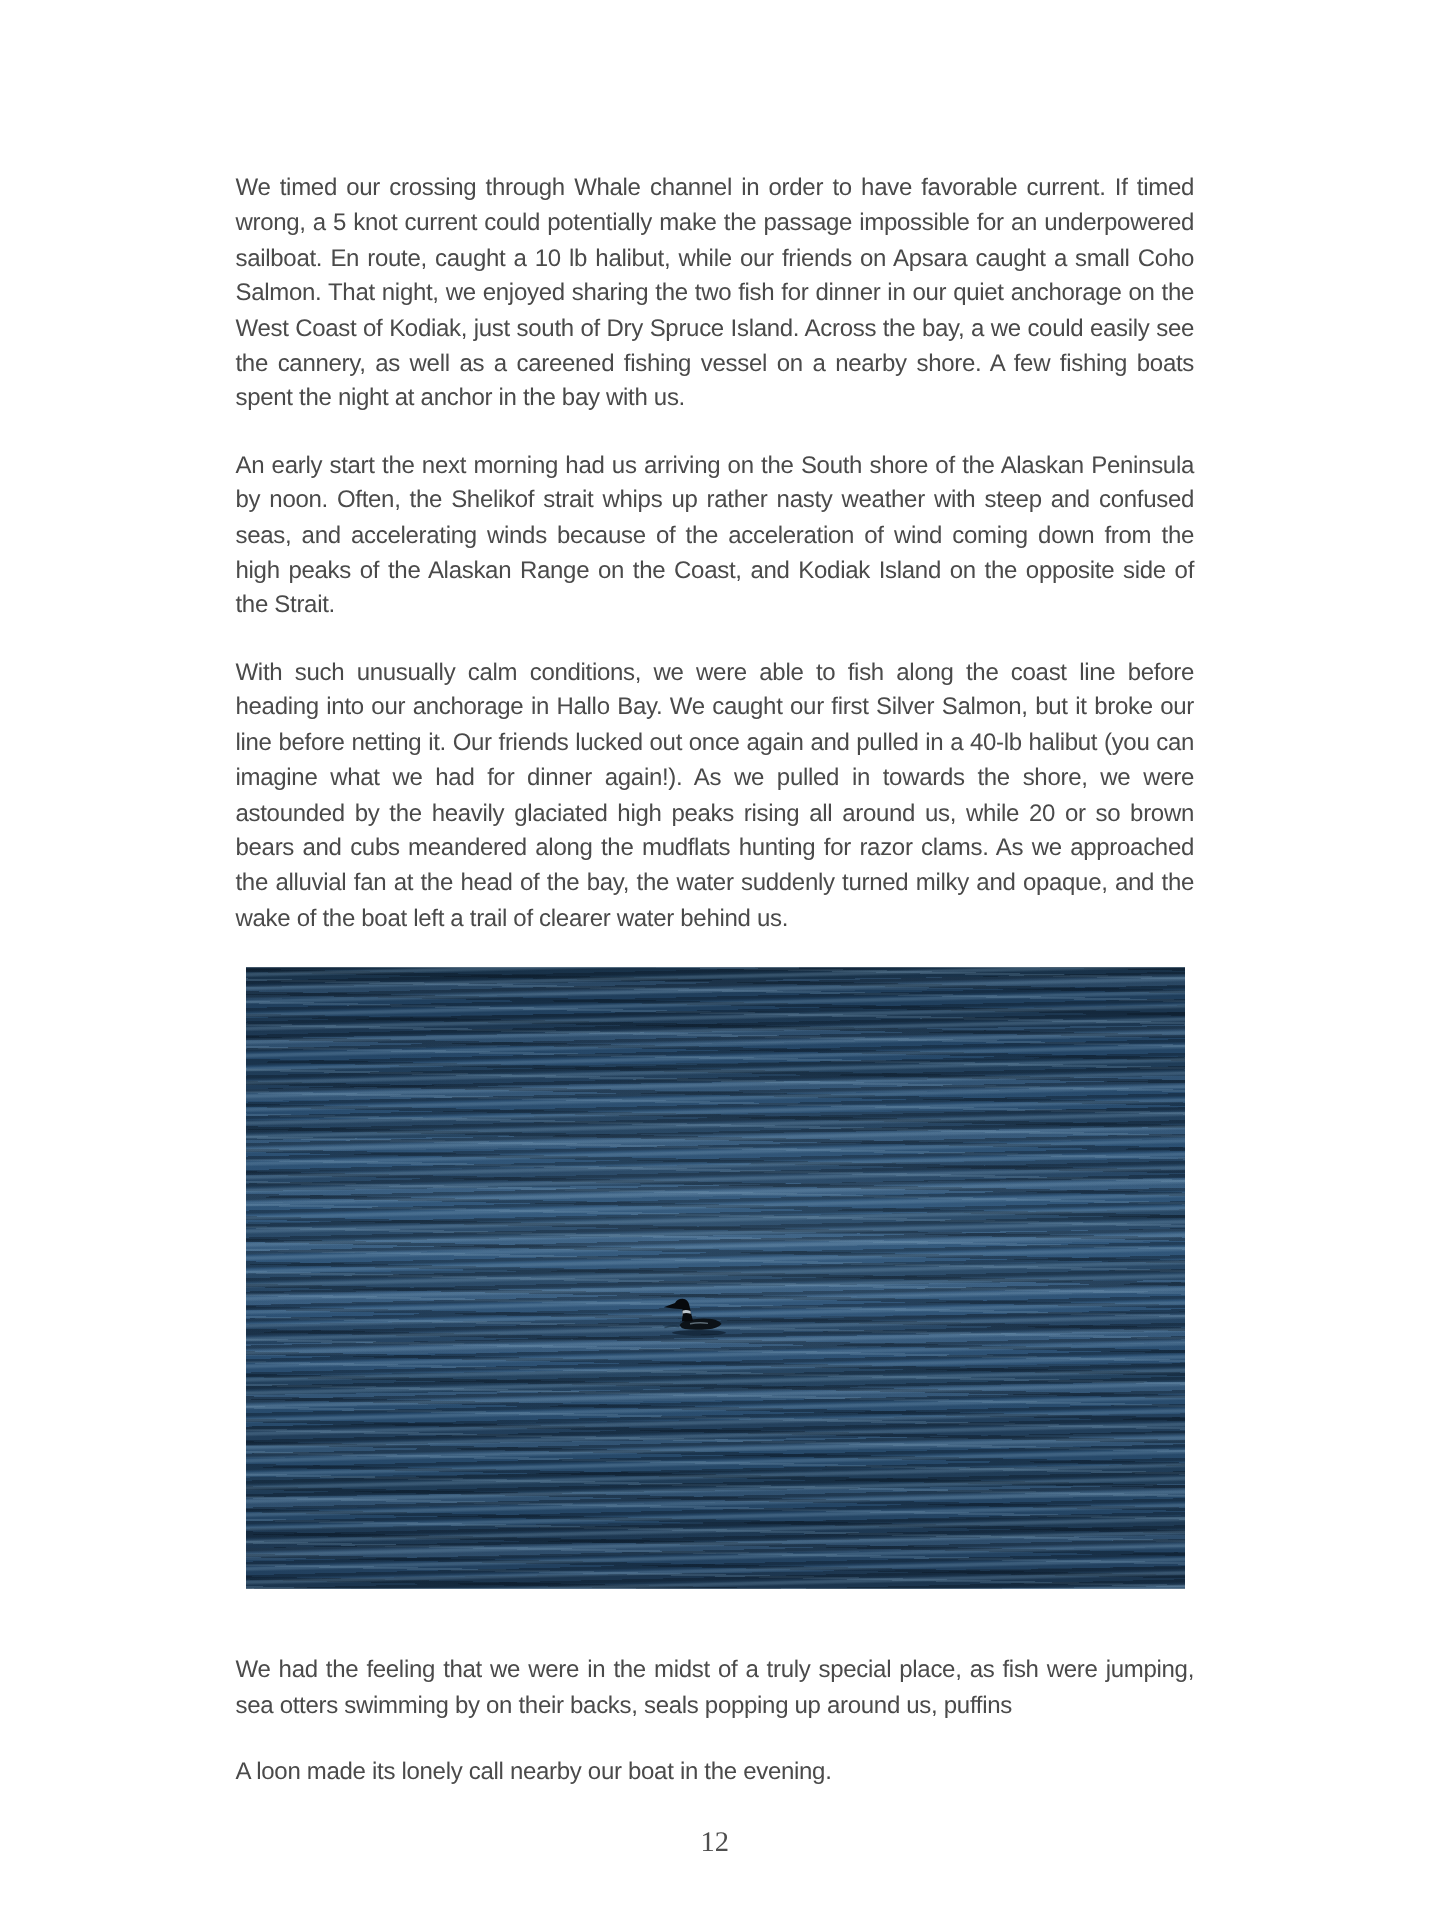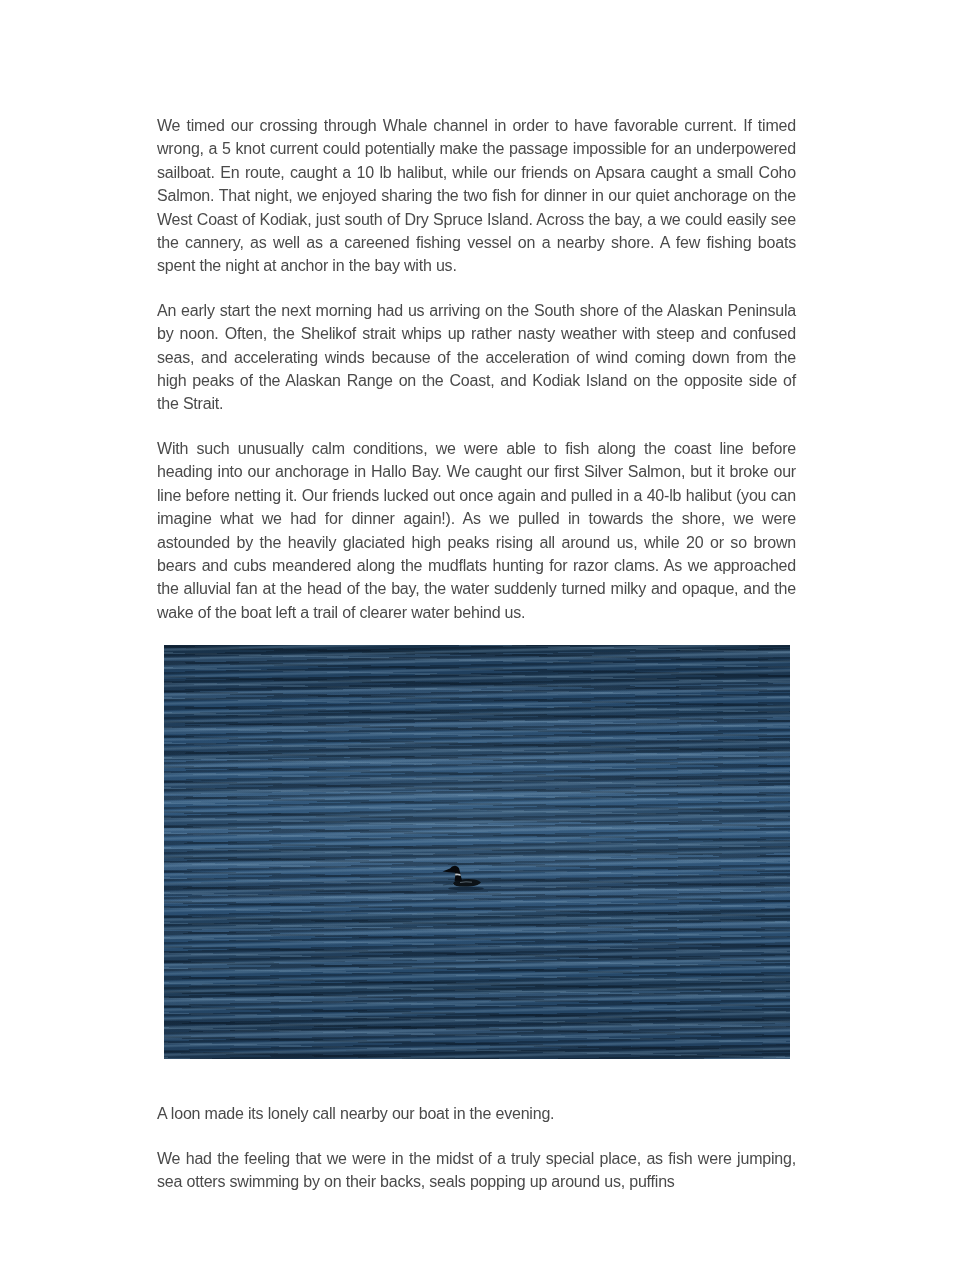--- a/index.html
+++ b/index.html
@@ -91,17 +91,20 @@
         <ellipse cx="25" cy="27.5" rx="18" ry="1.8" fill="#0a1724" opacity="0.6"></ellipse>
         <path d="M2 24 Q8 22.5 12 23.5" stroke="#0e2232" stroke-width="1.2" opacity="0.5" fill="none"></path>
         <path d="M12 22.5 Q13.5 19.8 18 19 Q27 17.2 33.5 18.4 Q38.5 19.4 40 21.6 Q37.5 24.6 31 25.2 Q21 26 15.5 25 Q12.8 24.3 12 22.5 Z" fill="#0c1217"></path>
         <path d="M19 21.5 Q25 20.3 31 21.2" stroke="#9fb4c2" stroke-width="0.9" fill="none" opacity="0.55"></path>
         <path d="M13.9 13.2 Q16.6 12.4 19.2 13.4 L19.8 16.4 Q16.8 15.3 14.1 16.1 Z" fill="#dde7ee" opacity="0.92"></path>
         <path d="M1.5 10.5 L9 7.6 Q10.8 4.6 14.2 4.8 Q17.6 5.2 18.4 8.6 Q19 11 19.6 14 L21 19.6 L13.6 20 Q14.4 15.6 14 11.8 Q8.6 11.6 1.5 10.5 Z" fill="#07090c"></path>
         <path d="M14.2 12.6 Q16.8 12 19.3 13 L19.6 14.9 Q16.9 14 14.2 14.6 Z" fill="#dde7ee" opacity="0.85"></path>
       </svg>
     </figure>
 
+    <p>We had the feeling that we were in the midst of a truly special place, as fish were jumping, sea otters swimming by on their backs, seals popping up around us, puffins</p>
     <p>A loon made its lonely call nearby our boat in the evening.</p>
-    <p>We had the feeling that we were in the midst of a truly special place, as fish were jumping, sea otters swimming by on their backs, seals popping up around us, puffins</p>
   </main>
 
+  <footer class="page-footer">
+    <span class="page-number">12</span>
+  </footer>
 </div>
 
 </body></html>

